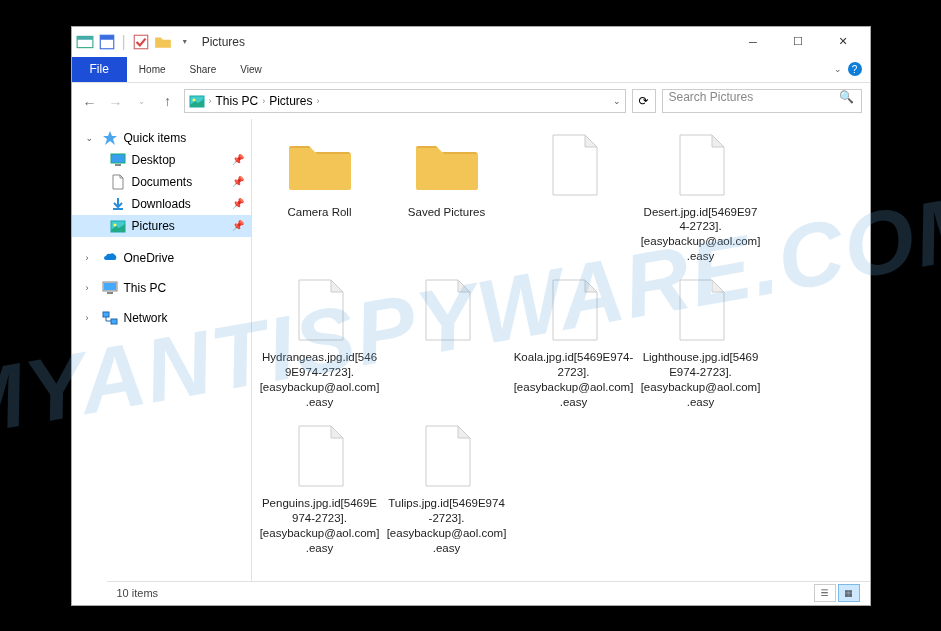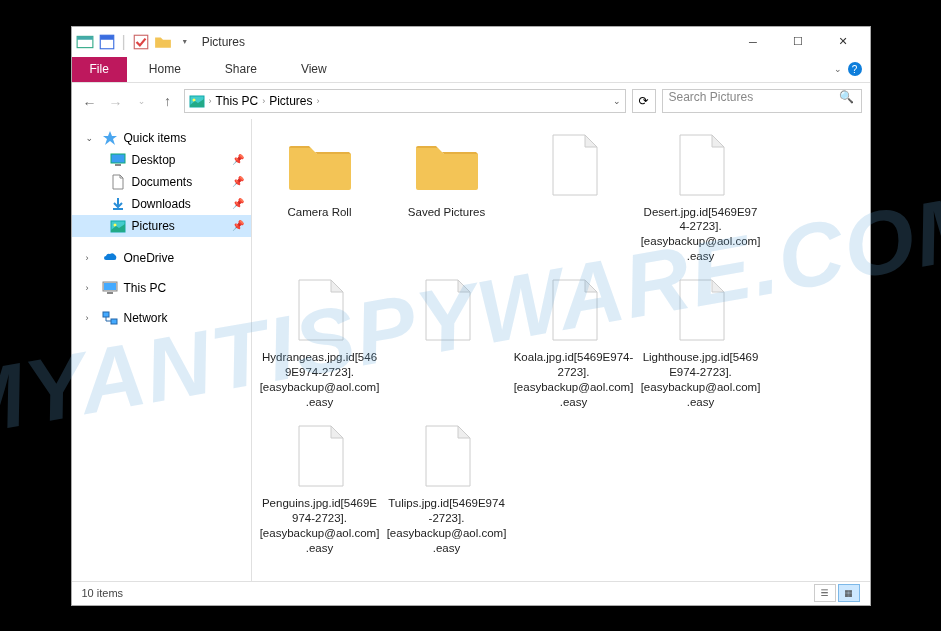--- a/index.html
+++ b/index.html
@@ -6,22 +6,22 @@
 body { background: #000; display: flex; align-items: center; justify-content: center; height: 631px; width: 941px; position: relative; overflow: hidden; }
 .window { background: #fff; width: 800px; height: 580px; border: 1px solid #aaa; display: flex; flex-direction: column; position: relative; }
 .titlebar { height: 30px; display: flex; align-items: center; padding: 0 4px; background: #fff; }
 .tb-icons { display: flex; gap: 4px; align-items: center; }
 .tb-icon { width: 18px; height: 18px; display: flex; align-items: center; justify-content: center; }
 .tb-sep { color: #ccc; margin: 0 2px; }
 .tb-title { margin-left: 8px; font-size: 12px; color: #333; }
 .tb-ctrl { margin-left: auto; display: flex; }
 .tb-btn { width: 45px; height: 30px; display: flex; align-items: center; justify-content: center; font-size: 11px; color: #333; }
 .ribbon { height: 26px; display: flex; align-items: stretch; background: #fff; border-bottom: 1px solid #e0e0e0; }
-.rib-file { background: #be185d; color: #fff; font-size: 12px; padding: 0 18px; display: flex; align-items: center; }
-.rib-tab { font-size: 12px; color: #333; padding: 0 22px; display: flex; align-items: center; }
+.rib-file { background: #1d4ed8; color: #fff; font-size: 12px; padding: 0 18px; display: flex; align-items: center; }
+.rib-tab { font-size: 10px; color: #333; padding: 0 12px; display: flex; align-items: center; }
 .rib-right { margin-left: auto; display: flex; align-items: center; padding-right: 8px; gap: 6px; }
 .help-ico { width: 14px; height: 14px; border-radius: 50%; background: #0e7edb; color: #fff; font-size: 10px; display: flex; align-items: center; justify-content: center; }
 .addrbar { height: 36px; display: flex; align-items: center; padding: 4px 8px; gap: 6px; }
 .nav-btn { width: 20px; height: 20px; display: flex; align-items: center; justify-content: center; color: #666; font-size: 14px; }
 .nav-btn.dis { color: #bbb; }
 .breadcrumb { flex: 1; border: 1px solid #ccc; height: 24px; display: flex; align-items: center; padding: 0 4px; font-size: 12px; gap: 2px; }
 .bc-sep { color: #888; font-size: 9px; margin: 0 2px; }
 .bc-drop { margin-left: auto; display: flex; align-items: center; gap: 4px; }
 .refresh { width: 24px; height: 24px; border: 1px solid #ccc; display: flex; align-items: center; justify-content: center; font-size: 12px; }
 .searchbox { width: 200px; height: 24px; border: 1px solid #ccc; display: flex; padding: 0 6px; font-size: 12px; color: #888; }
@@ -32,21 +32,21 @@
 .nav-item { display: flex; align-items: center; padding: 3px 6px 3px 14px; gap: 6px; height: 22px; }
 .nav-item.lvl2 { padding-left: 38px; }
 .nav-item.sel { background: #cde8ff; }
 .nav-exp { width: 10px; font-size: 9px; color: #555; }
 .nav-ico { width: 16px; height: 16px; display: inline-flex; align-items: center; justify-content: center; }
 .pin { margin-left: auto; color: #888; font-size: 10px; }
 .content { flex: 1; padding: 12px 8px; display: flex; flex-wrap: wrap; align-content: flex-start; gap: 12px 7px; }
 .item { width: 120px; display: flex; flex-direction: column; align-items: center; text-align: center; }
 .item-ico { width: 90px; height: 70px; display: flex; align-items: center; justify-content: center; margin-bottom: 4px; }
 .item-label { font-size: 11.5px; line-height: 1.3; word-break: break-word; color: #222; max-height: 60px; overflow: hidden; }
-.statusbar { height: 24px; border-top: 1px solid #e0e0e0; display: flex; align-items: center; padding: 0 10px; font-size: 11px; color: #444; }
+.statusbar { height: 24px; border-top: 1px solid #e0e0e0; display: flex; align-items: center; padding: 0 10px; font-size: 11px; color: #444; margin-left: 35px; }
 .sb-views { margin-left: auto; display: flex; gap: 2px; }
 .sb-view { width: 22px; height: 18px; border: 1px solid #ccc; display: flex; align-items: center; justify-content: center; font-size: 9px; }
 .sb-view.act { background: #cde8ff; border-color: #7cb8e8; }
 .folder-svg { width: 70px; height: 56px; }
 .file-svg { width: 54px; height: 66px; }
 .watermark { position: absolute; top: 0; left: 0; width: 941px; height: 631px; pointer-events: none; display: flex; align-items: center; justify-content: center; overflow: hidden; }
 .watermark span { font-size: 90px; font-weight: 700; color: rgba(100,170,220,0.22); transform: rotate(-10deg); font-style: italic; white-space: nowrap; letter-spacing: 2px; }
 .ico-star svg, .ico-desk svg, .ico-docs svg, .ico-dl svg, .ico-pic svg, .ico-od svg, .ico-pc svg, .ico-net svg { width: 16px; height: 16px; }
 </style>
 </head>

